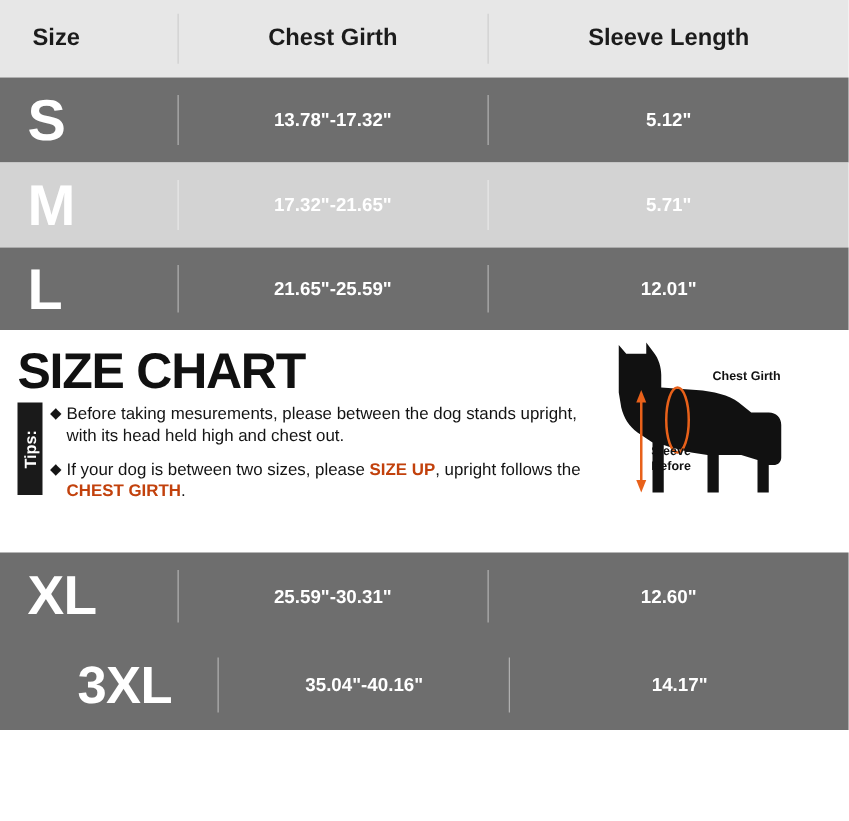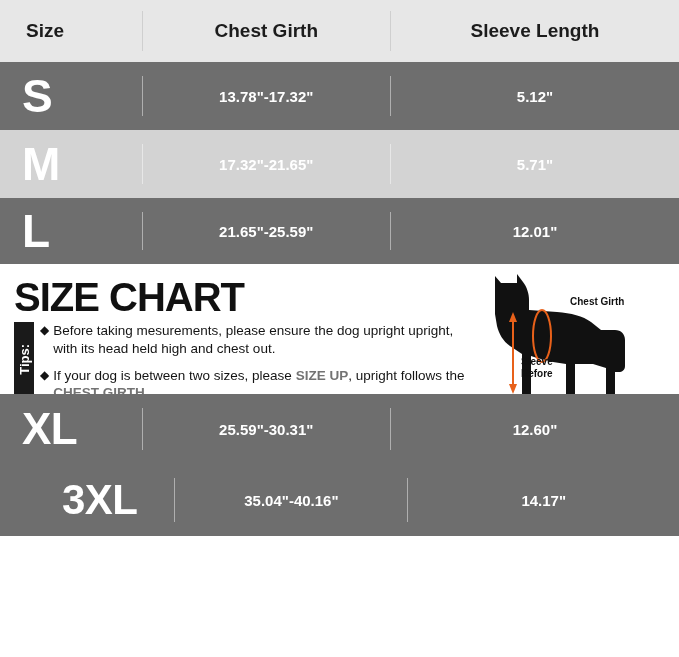--- a/index.html
+++ b/index.html
@@ -93,21 +93,21 @@
   .r1 { height: 68px; }
   .r2 { height: 68px; }
   .r3 { height: 66px; }
   .r4 { height: 70px; }
   .r5 { height: 70px; }
   .r6 { height: 72px; padding-left: 40px; }
 
   
   .info {
     flex: 0 0 auto;
-    height: 130px;
+    height: 178px;
     background: #ffffff;
     position: relative;
     box-sizing: border-box;
     padding: 8px 0 0 0;
   }
   .info-title {
     font-size: 40px;
     font-weight: bold;
     letter-spacing: -1px;
     padding-left: 14px;
@@ -146,21 +146,21 @@
     line-height: 1.32;
     margin-bottom: 9px;
     color: #141414;
     max-width: 440px;
   }
   .tip .bullet {
     font-size: 12px;
     margin-right: 4px;
     line-height: 1.4;
   }
-  .orange { color: #737373; font-weight: bold; }
+  .orange { color: #c2410c; font-weight: bold; }
 
   
   .dog-area {
     position: absolute;
     right: 8px;
     top: 6px;
     width: 206px;
     height: 140px;
   }
   .dog-area svg { display: block; }
@@ -214,21 +214,21 @@
   <div class="info">
     <div class="info-title">SIZE CHART</div>
 
     <div class="tips-block">
       <div class="tips-label">
         <span>Tips:</span>
       </div>
       <div class="tips-items">
         <div class="tip">
           <span class="bullet">◆</span>
-          <span>Before taking mesurements, please ensure the dog upright upright, with its head held high and chest out.</span>
+          <span>Before taking mesurements, please between the dog stands upright, with its head held high and chest out.</span>
         </div>
         <div class="tip">
           <span class="bullet">◆</span>
           <span><span>If your dog is between two sizes, please </span><span class="orange">SIZE UP</span><span>, upright follows the </span><span class="orange">CHEST GIRTH</span><span>.</span></span>
         </div>
       </div>
     </div>
 
     <div class="dog-area">
       <svg width="206" height="140" viewBox="0 0 206 140">

